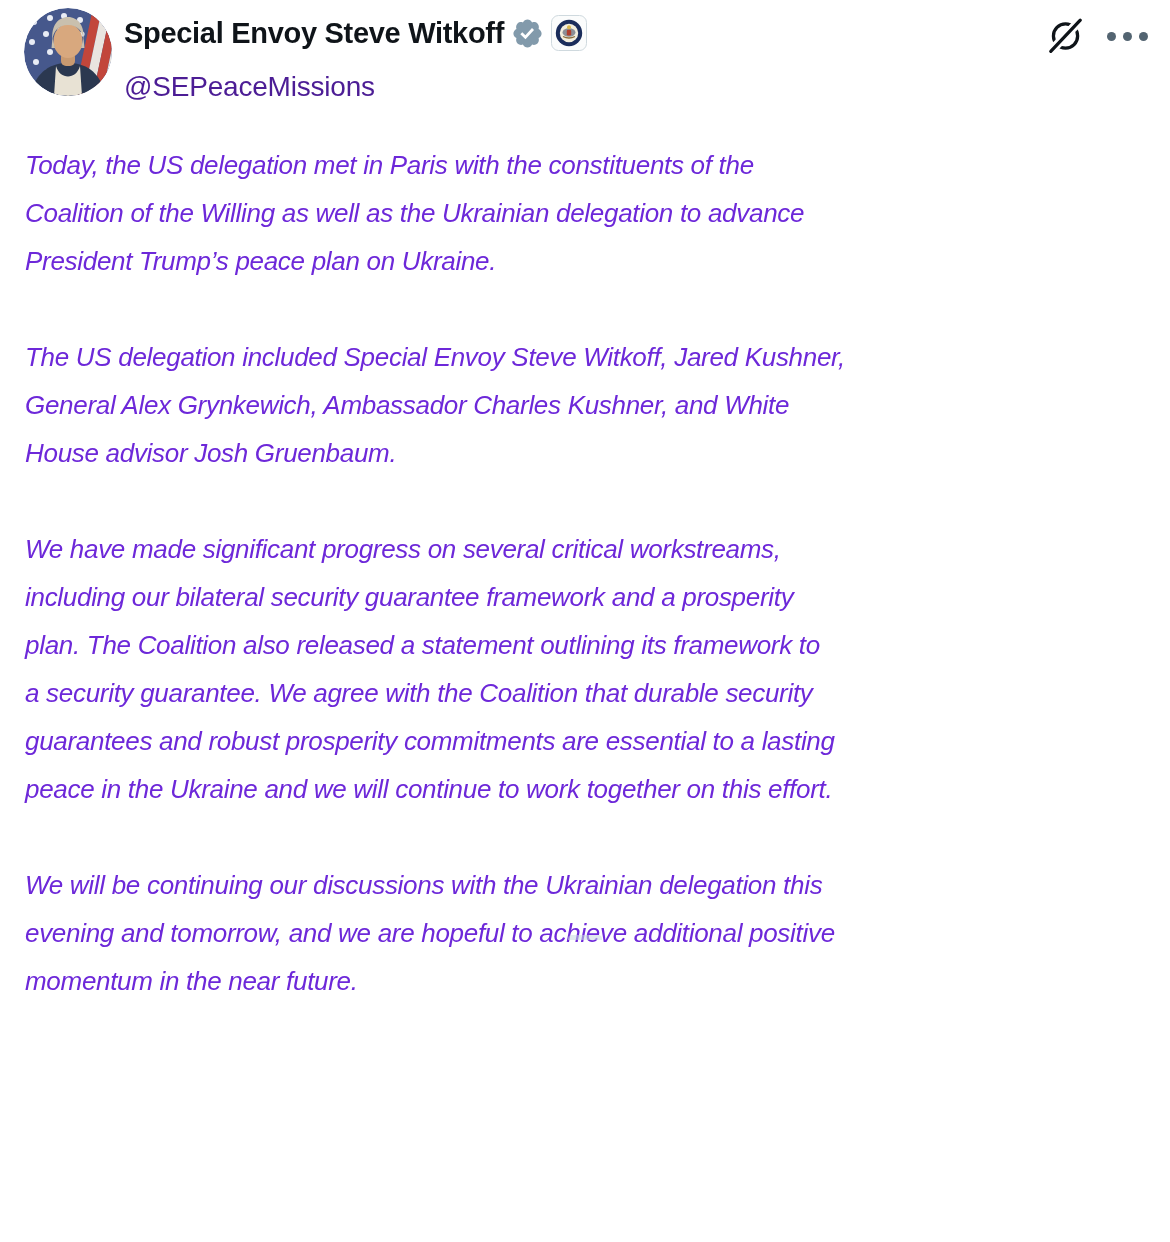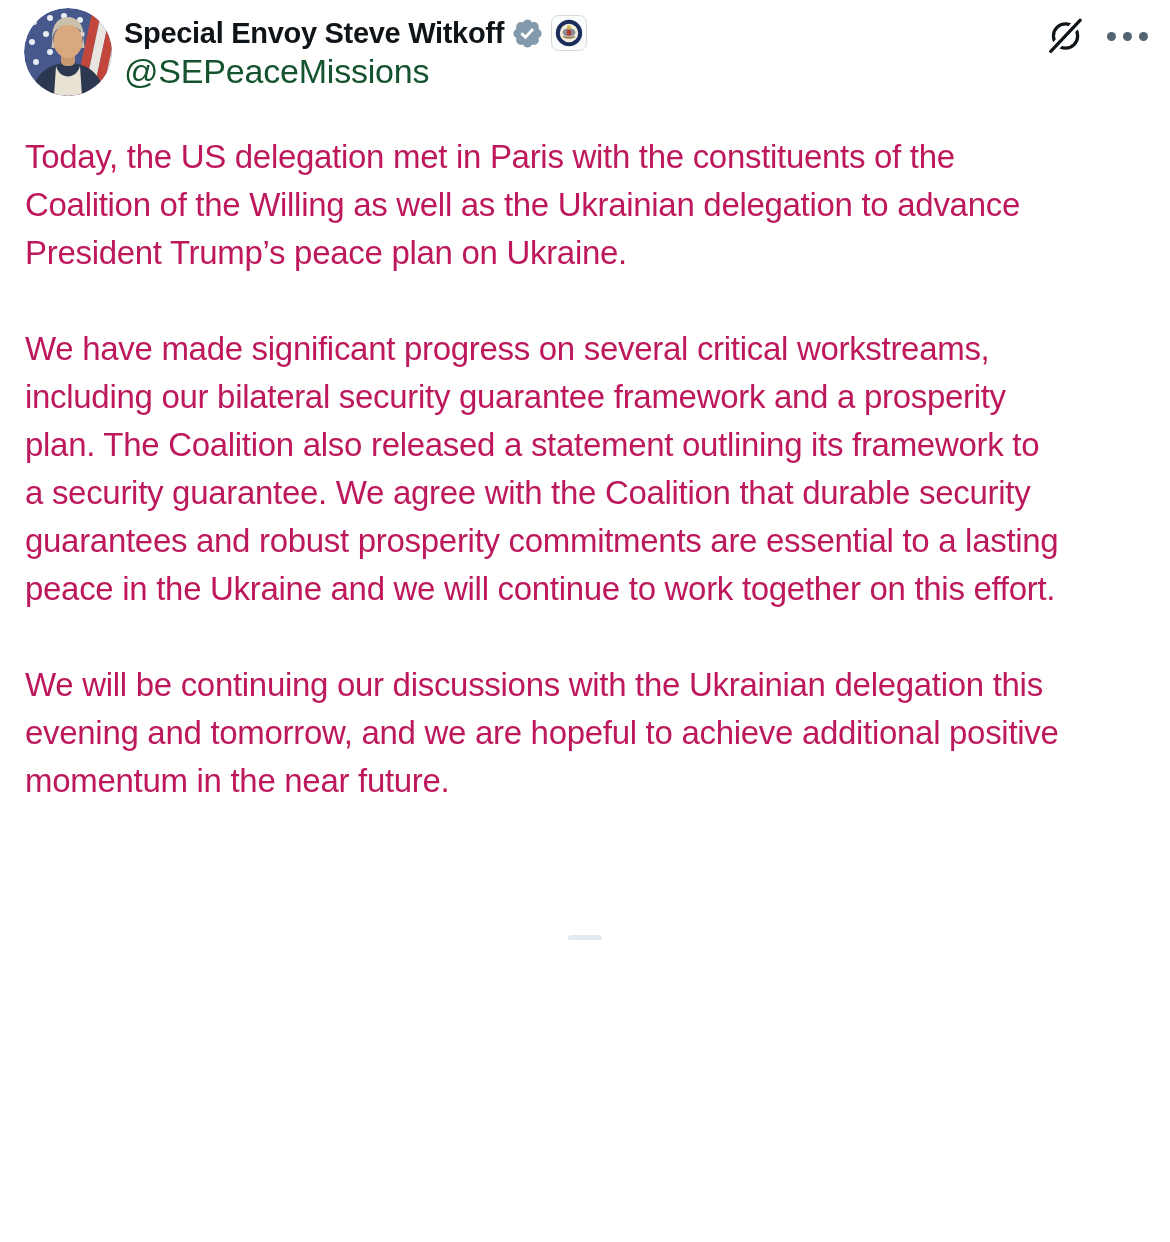--- a/index.html
+++ b/index.html
@@ -49,25 +49,25 @@
     font-size: 29px;
     font-weight: bold;
     letter-spacing: -0.3px;
     color: #0f1419;
     line-height: 36px;
     cursor: pointer;
     white-space: nowrap;
   }
   .badge { display: inline-flex; align-items: center; cursor: pointer; }
   .handle {
-    font-size: 34px;
-    color: #14532d;
+    font-size: 28px;
+    color: #4c1d95;
     letter-spacing: -0.2px;
     line-height: 34px;
-    margin-top: 3px;
+    margin-top: 19px;
     cursor: pointer;
   }
   .header-actions {
     position: absolute;
     top: 16px;
     right: 22px;
     display: flex;
     align-items: center;
     gap: 22px;
   }
@@ -86,26 +86,27 @@
     border-radius: 50%;
     background: #536471;
     display: block;
   }
   
   .body-text {
     padding: 0 22px 0 25px;
     margin-top: 37px;
   }
   .body-text p {
-    font-size: 33px;
+    font-size: 26px;
     line-height: 48px;
     letter-spacing: -0.3px;
-    color: #be185d;
+    color: #6d28d9;
     white-space: pre-line;
     margin: 0 0 48px 0;
+    font-style: italic;
   }
   .body-text p:last-child { margin-bottom: 8px; }
   
   .cutoff-sliver {
     position: absolute;
     left: 568px;
     bottom: 0px;
     width: 34px;
     height: 5px;
     border-radius: 4px 4px 0 0;
@@ -200,20 +201,23 @@
             <span></span>
         </span>
       </button>
     </div>
   </div>
 
   <div class="body-text">
     <p>Today, the US delegation met in Paris with the constituents of the
 Coalition of the Willing as well as the Ukrainian delegation to advance
 President Trump’s peace plan on Ukraine.</p>
+    <p>The US delegation included Special Envoy Steve Witkoff, Jared Kushner,
+General Alex Grynkewich, Ambassador Charles Kushner, and White
+House advisor Josh Gruenbaum.</p>
     <p>We have made significant progress on several critical workstreams,
 including our bilateral security guarantee framework and a prosperity
 plan. The Coalition also released a statement outlining its framework to
 a security guarantee. We agree with the Coalition that durable security
 guarantees and robust prosperity commitments are essential to a lasting
 peace in the Ukraine and we will continue to work together on this effort.</p>
     <p>We will be continuing our discussions with the Ukrainian delegation this
 evening and tomorrow, and we are hopeful to achieve additional positive
 momentum in the near future.</p>
   </div>

